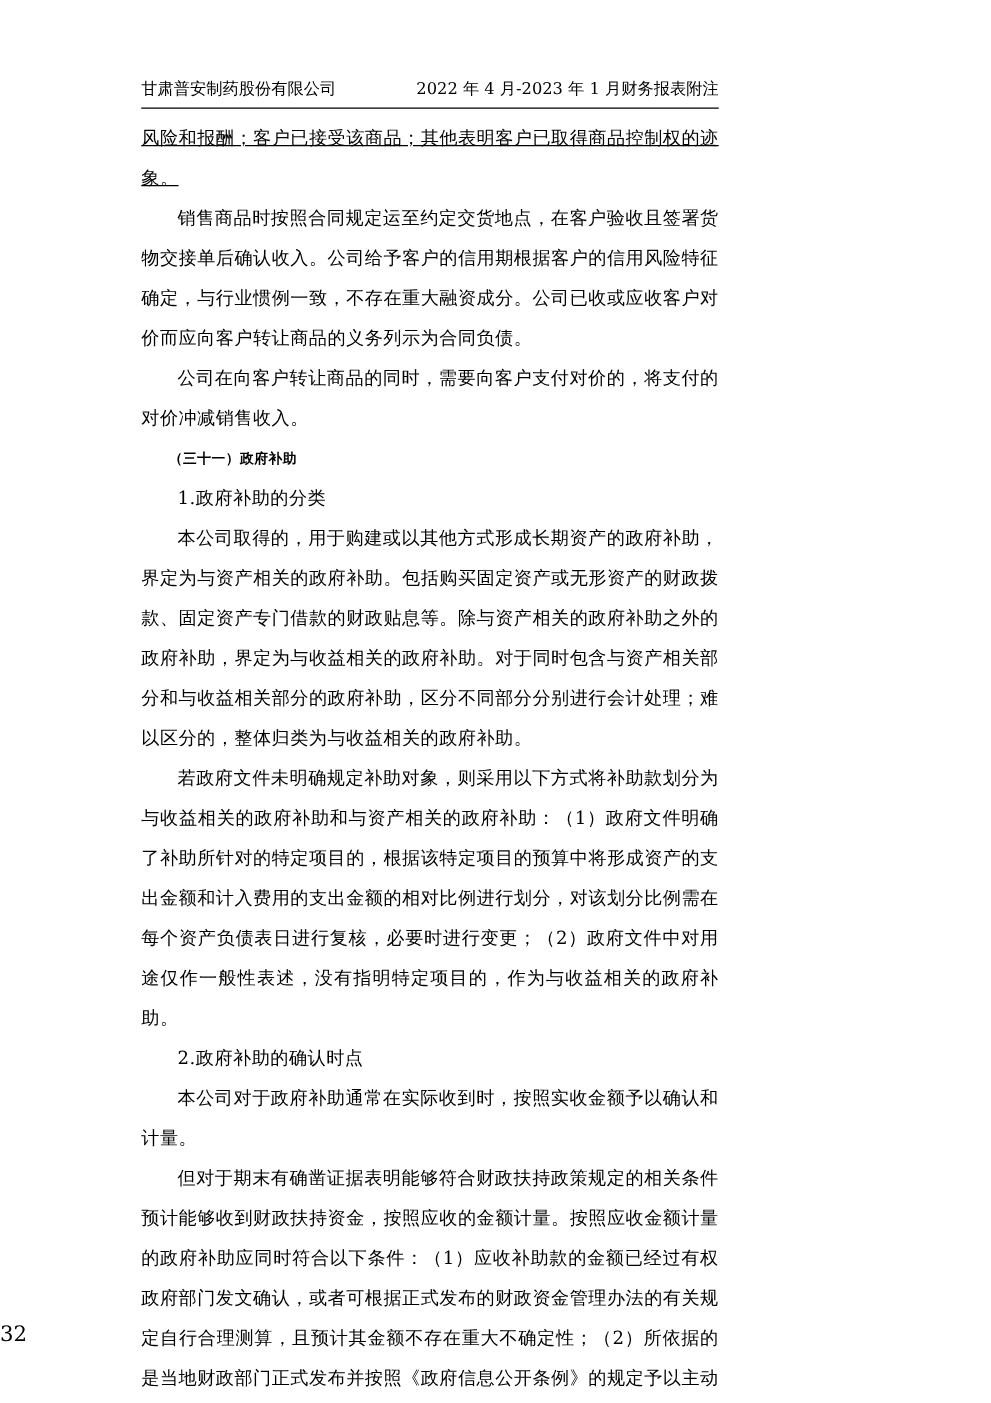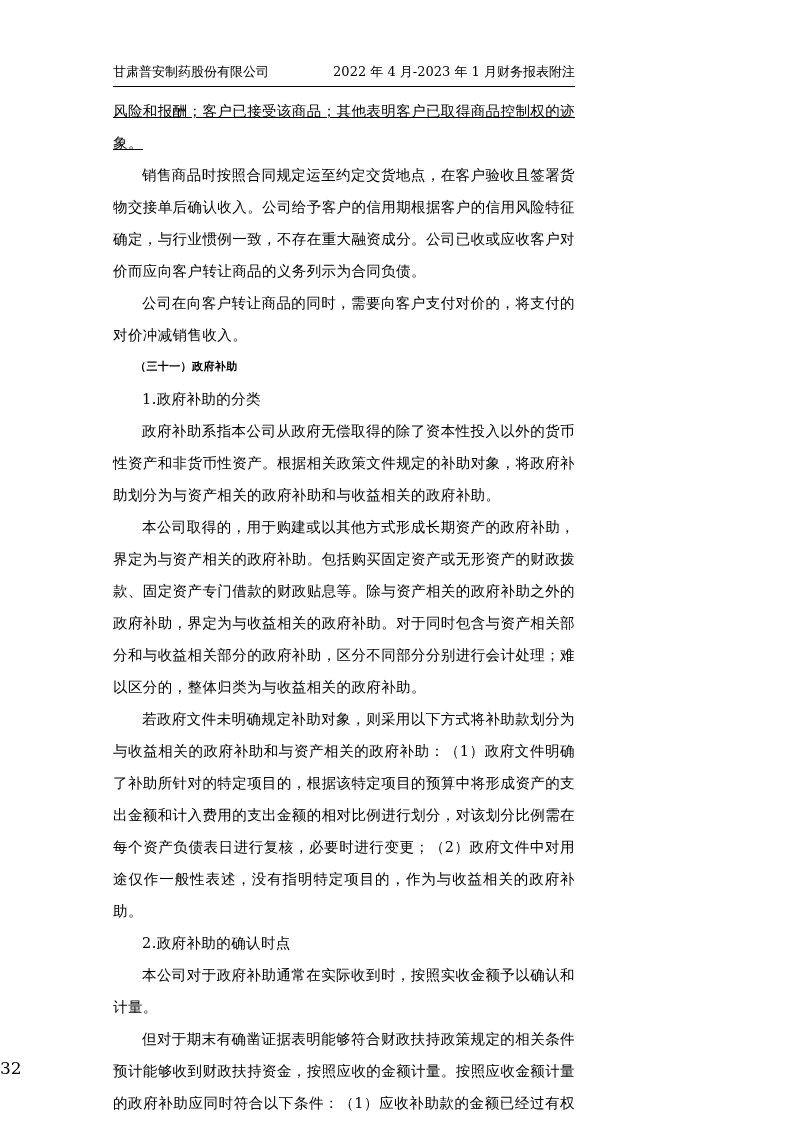--- a/index.html
+++ b/index.html
@@ -72,21 +72,20 @@
     <span class="company">甘肃普安制药股份有限公司</span>
     <span class="report-title">2022 年 4 月-2023 年 1 月财务报表附注</span>
   </div>
 
   <div class="content">
       <p class="continuation">风险和报酬；客户已接受该商品；其他表明客户已取得商品控制权的迹象。</p>
       <p class="body">销售商品时按照合同规定运至约定交货地点，在客户验收且签署货物交接单后确认收入。公司给予客户的信用期根据客户的信用风险特征确定，与行业惯例一致，不存在重大融资成分。公司已收或应收客户对价而应向客户转让商品的义务列示为合同负债。</p>
       <p class="body">公司在向客户转让商品的同时，需要向客户支付对价的，将支付的对价冲减销售收入。</p>
       <p class="heading">（三十一）政府补助</p>
       <p class="subheading">1.政府补助的分类</p>
-      <p class="body">政府补助系指本公司从政府无偿取得的除了资本性投入以外的货币性资产和非货币性资产。根据相关政策文件规定的补助对象，将政府补助划分为与资产相关的政府补助和与收益相关的政府补助。</p>
       <p class="body">本公司取得的，用于购建或以其他方式形成长期资产的政府补助，界定为与资产相关的政府补助。包括购买固定资产或无形资产的财政拨款、固定资产专门借款的财政贴息等。除与资产相关的政府补助之外的政府补助，界定为与收益相关的政府补助。对于同时包含与资产相关部分和与收益相关部分的政府补助，区分不同部分分别进行会计处理；难以区分的，整体归类为与收益相关的政府补助。</p>
       <p class="body">若政府文件未明确规定补助对象，则采用以下方式将补助款划分为与收益相关的政府补助和与资产相关的政府补助：（1）政府文件明确了补助所针对的特定项目的，根据该特定项目的预算中将形成资产的支出金额和计入费用的支出金额的相对比例进行划分，对该划分比例需在每个资产负债表日进行复核，必要时进行变更；（2）政府文件中对用途仅作一般性表述，没有指明特定项目的，作为与收益相关的政府补助。</p>
       <p class="subheading">2.政府补助的确认时点</p>
       <p class="body">本公司对于政府补助通常在实际收到时，按照实收金额予以确认和计量。</p>
       <p class="body">但对于期末有确凿证据表明能够符合财政扶持政策规定的相关条件预计能够收到财政扶持资金，按照应收的金额计量。按照应收金额计量的政府补助应同时符合以下条件：（1）应收补助款的金额已经过有权政府部门发文确认，或者可根据正式发布的财政资金管理办法的有关规定自行合理测算，且预计其金额不存在重大不确定性；（2）所依据的是当地财政部门正式发布并按照《政府信息公开条例》的规定予以主动公开的财政扶持项目及其财政资金管理办法，且该管理办法应当是普惠性的（任何符合规定条件的企业均可申请），而不是专门针对特定企业制定的；（3）相关的补助款批文中已明确承诺了拨付期限，且该款项的拨付是有相应财政预算作为保障的，因而可以合理保证其可在规定期限内收到；（4）根据本公司和该补助事项的具体情况，应满足的其他相关条件（如有）。</p>
     </div>
 
   <div class="page-number">32</div>
 
 </div>

